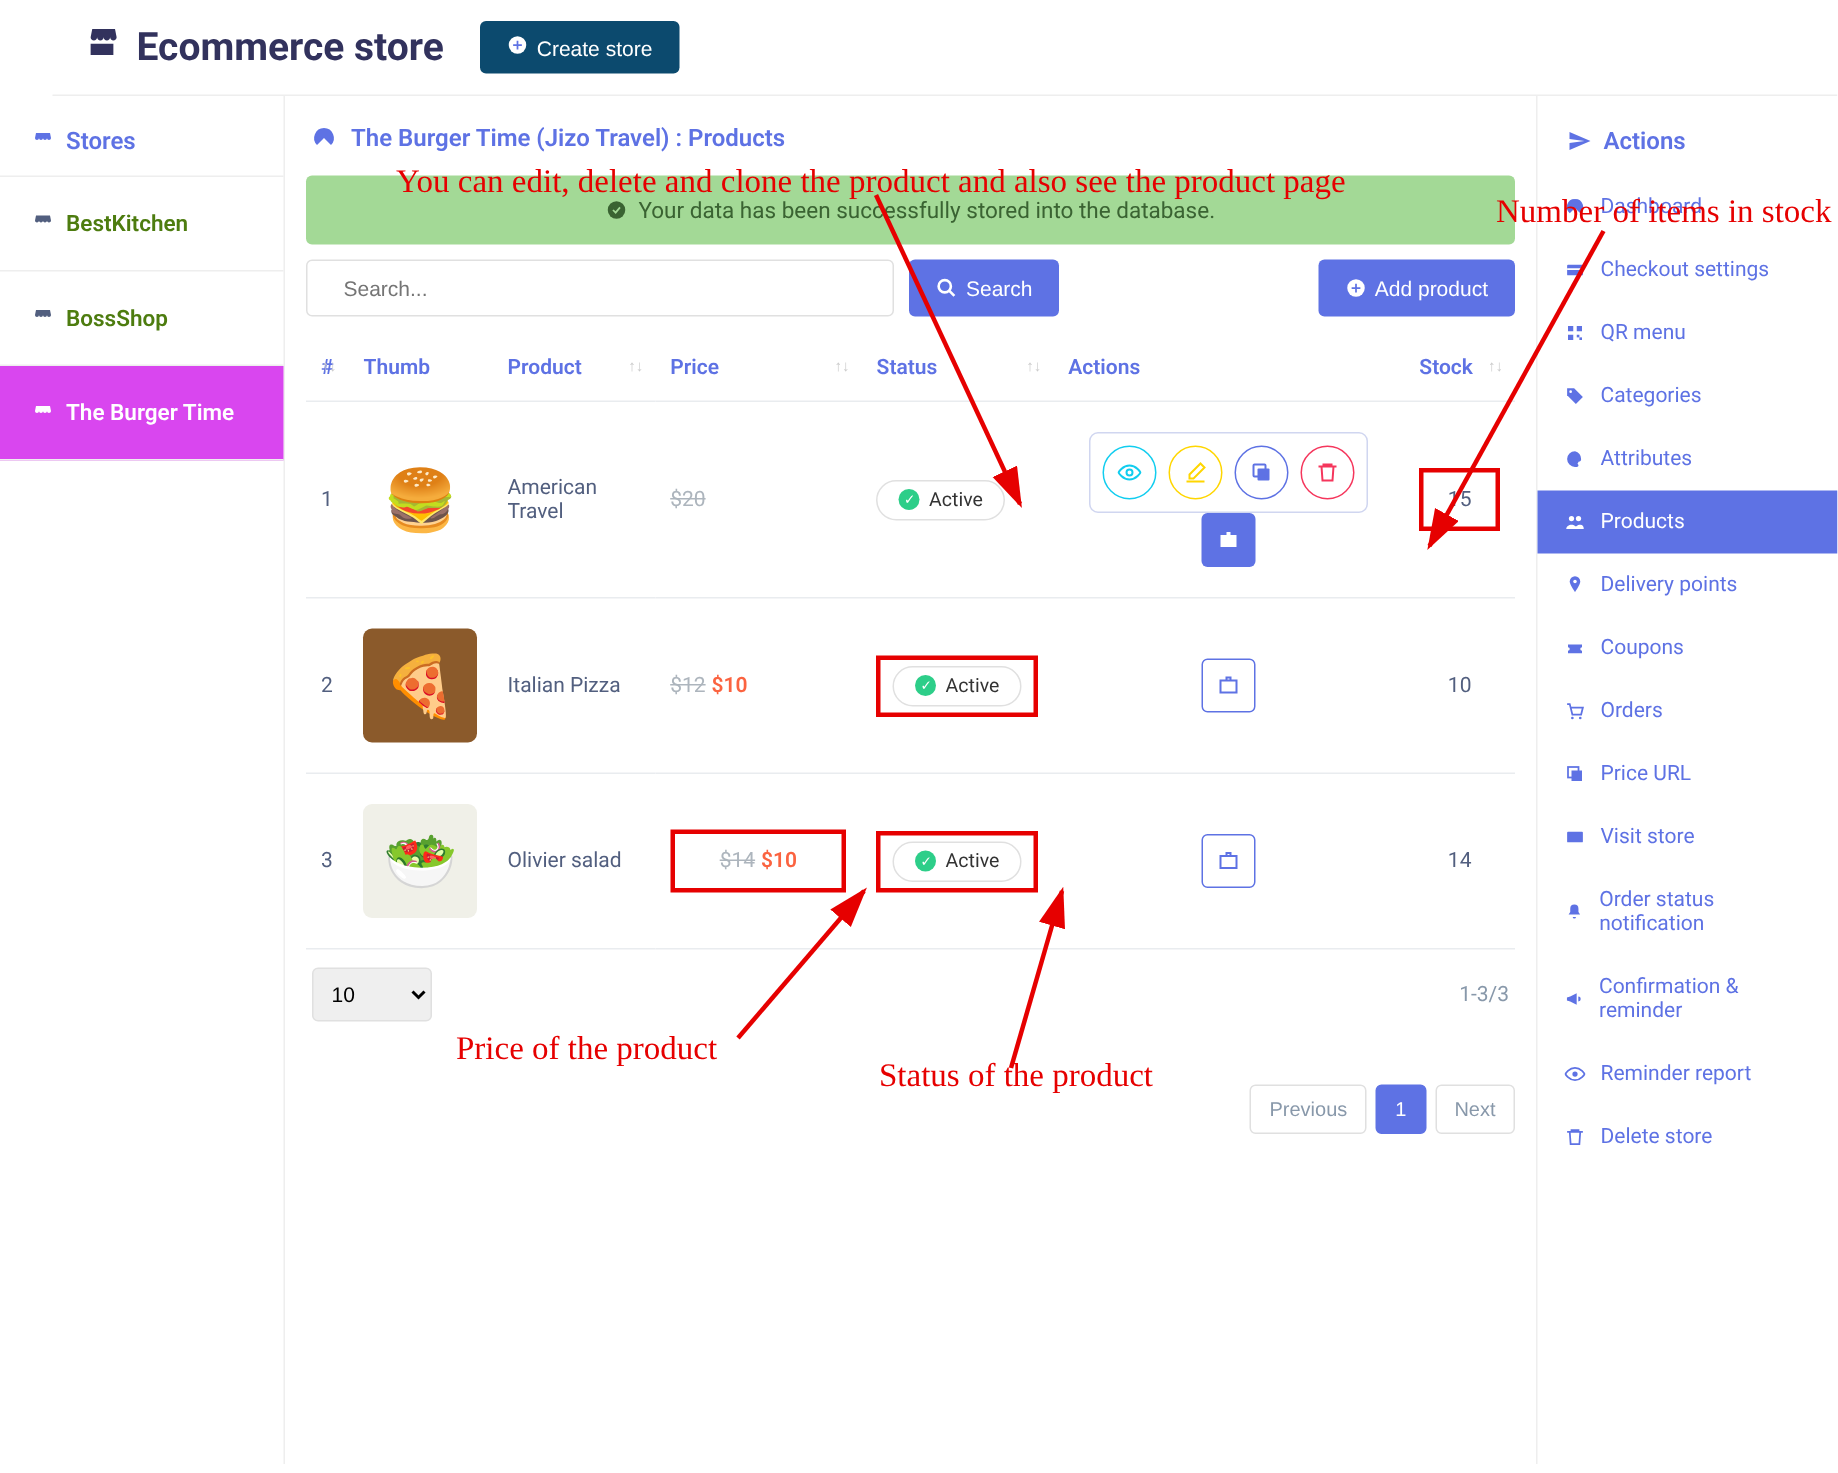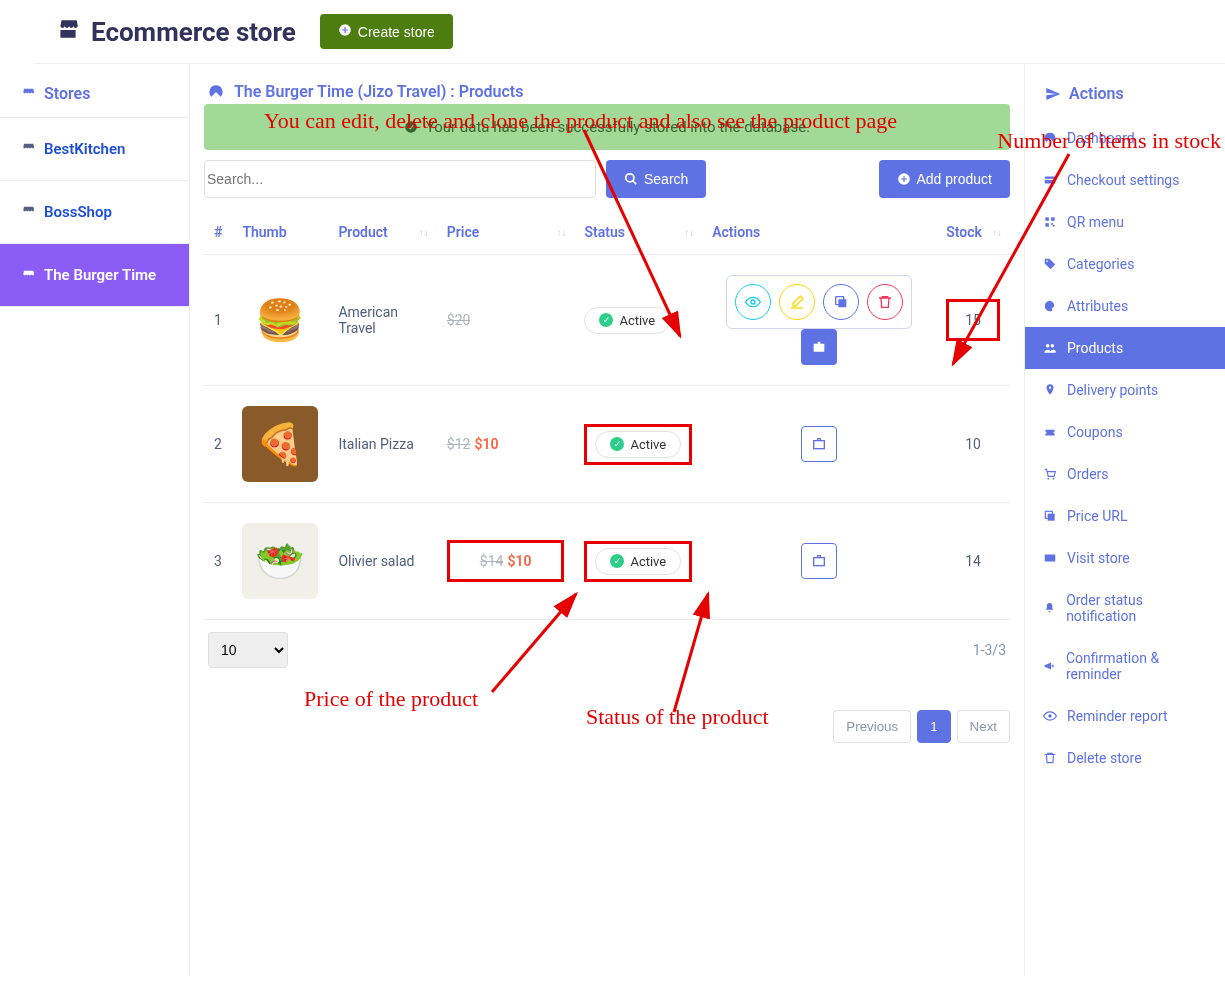--- a/index.html
+++ b/index.html
@@ -2,38 +2,38 @@
 <html><head>
 <meta charset="utf-8">
 <style>
 * { box-sizing: border-box; margin: 0; padding: 0; }
 body { font-family: -apple-system, BlinkMacSystemFont, "Segoe UI", Roboto, sans-serif; background: #fff; color: #3c4858; font-size: 14px; }
 
 
 .top-header { display: flex; align-items: center; padding: 14px 20px; border-bottom: 1px solid #eee; margin-left: 35px; }
 .brand { display: flex; align-items: center; font-size: 26px; font-weight: 700; color: #32325d; }
 .brand-icon { margin-right: 10px; font-size: 26px; }
-.create-btn { margin-left: 24px; background: #4d7c0f; color: #fff; border: none; padding: 9px 18px; border-radius: 4px; font-size: 14px; cursor: pointer; display: inline-flex; align-items: center; gap: 6px; }
+.create-btn { margin-left: 24px; background: #0c4a6e; color: #fff; border: none; padding: 9px 18px; border-radius: 4px; font-size: 14px; cursor: pointer; display: inline-flex; align-items: center; gap: 6px; }
 
 
 .layout { display: flex; min-height: calc(100vh - 70px); }
 .sidebar-left { width: 190px; border-right: 1px solid #eee; }
 .section-title { padding: 20px 20px 14px; color: #5e72e4; font-weight: 600; font-size: 16px; display: flex; align-items: center; gap: 8px; border-bottom: 1px solid #eee; }
-.store-item { padding: 22px 20px; color: #1d4ed8; font-size: 15px; font-weight: 600; border-bottom: 1px solid #eee; display: flex; align-items: center; gap: 8px; cursor: pointer; }
-.store-item.active { background: #8b5cf6; color: #fff; align-items: flex-end; }
+.store-item { padding: 22px 20px; color: #4d7c0f; font-size: 15px; font-weight: 600; border-bottom: 1px solid #eee; display: flex; align-items: center; gap: 8px; cursor: pointer; }
+.store-item.active { background: #d946ef; color: #fff; align-items: flex-end; }
 
 .main { flex: 1; padding: 18px 14px; border-right: 1px solid #eee; position: relative; }
-.page-title { color: #5e72e4; font-weight: 600; font-size: 16px; display: flex; align-items: center; gap: 10px; margin-bottom: 3px; padding-left: 4px; }
+.page-title { color: #5e72e4; font-weight: 600; font-size: 16px; display: flex; align-items: center; gap: 10px; margin-bottom: 16px; padding-left: 4px; }
 
 .annot { color: #e60000; font-family: "Times New Roman", serif; font-size: 22px; position: absolute; pointer-events: none; z-index: 50; }
 
 .alert { background: #a3d996; color: #3a6332; padding: 14px; border-radius: 4px; text-align: center; margin-bottom: 10px; font-size: 15px; }
 
 .toolbar { display: flex; gap: 10px; margin-bottom: 12px; }
-.search-input { flex: 1; max-width: 392px; border: 1px solid #e0e0e0; padding: 10px 2px; border-radius: 4px; font-size: 14px; }
+.search-input { flex: 1; max-width: 392px; border: 1px solid #e0e0e0; padding: 10px 24px; border-radius: 4px; font-size: 14px; }
 .btn { border: none; padding: 10px 18px; border-radius: 4px; font-size: 14px; cursor: pointer; display: inline-flex; align-items: center; gap: 6px; }
 .btn-primary { background: #5e72e4; color: #fff; }
 .btn-add { margin-left: auto; }
 
 
 table { width: 100%; border-collapse: collapse; }
 th { text-align: left; padding: 14px 10px; color: #5e72e4; font-weight: 600; font-size: 14px; border-bottom: 1px solid #e9ecef; position: relative; }
 th .sort { color: #ccc; font-size: 10px; position: absolute; right: 8px; top: 50%; transform: translateY(-50%); }
 td { padding: 20px 10px; border-bottom: 1px solid #e9ecef; color: #525f7f; vertical-align: middle; }
 .thumb { width: 76px; height: 76px; border-radius: 6px; display: flex; align-items: center; justify-content: center; font-size: 40px; }

